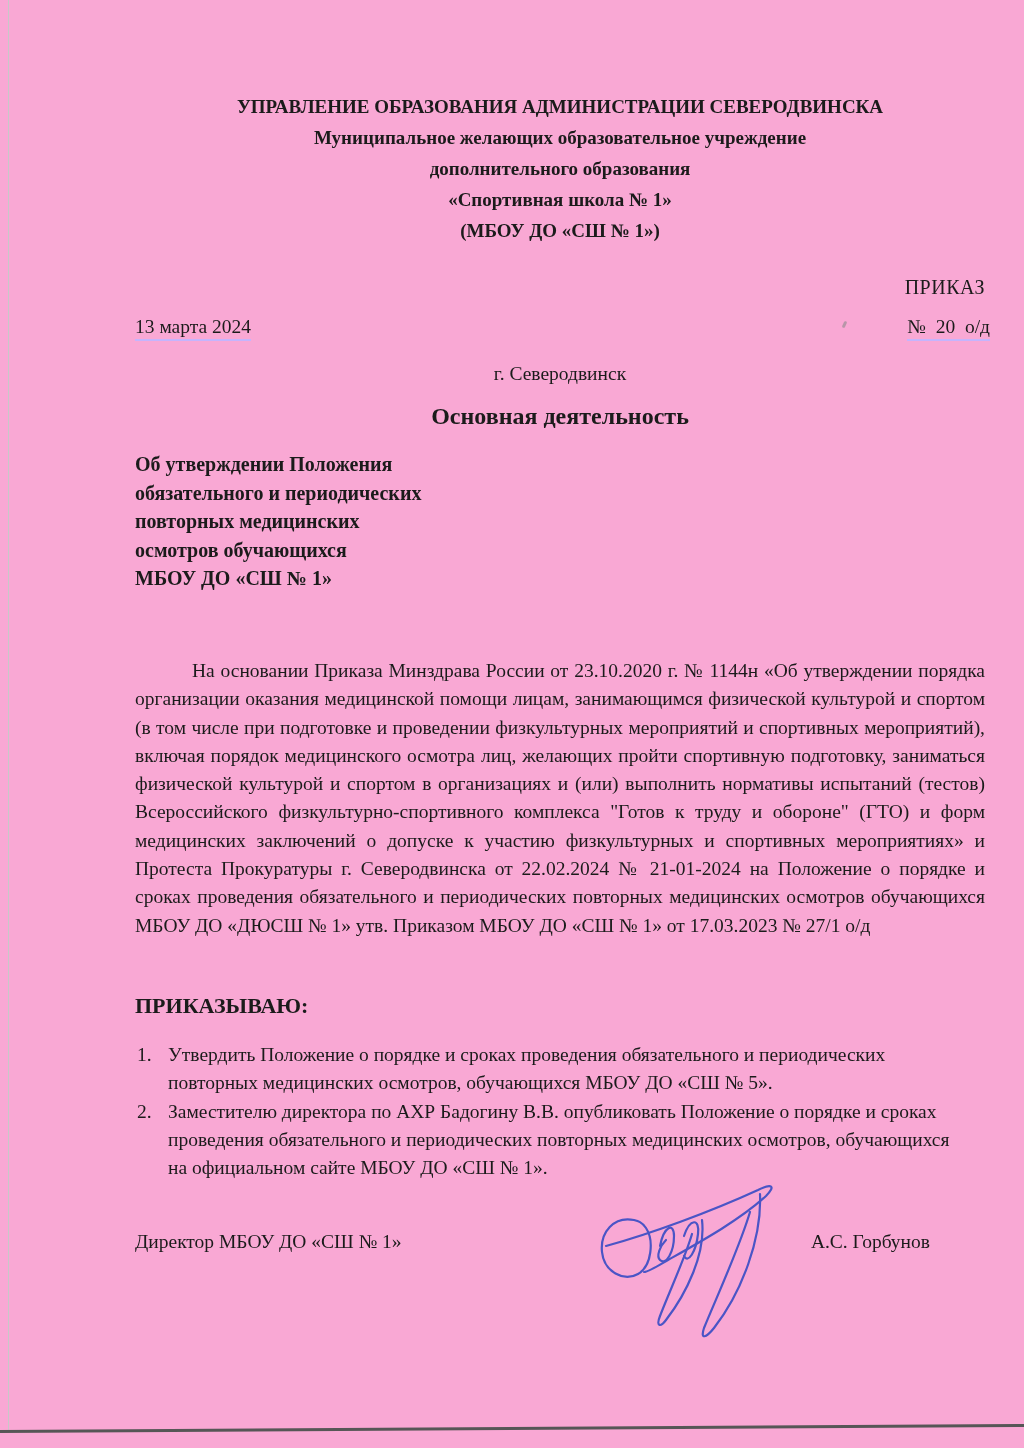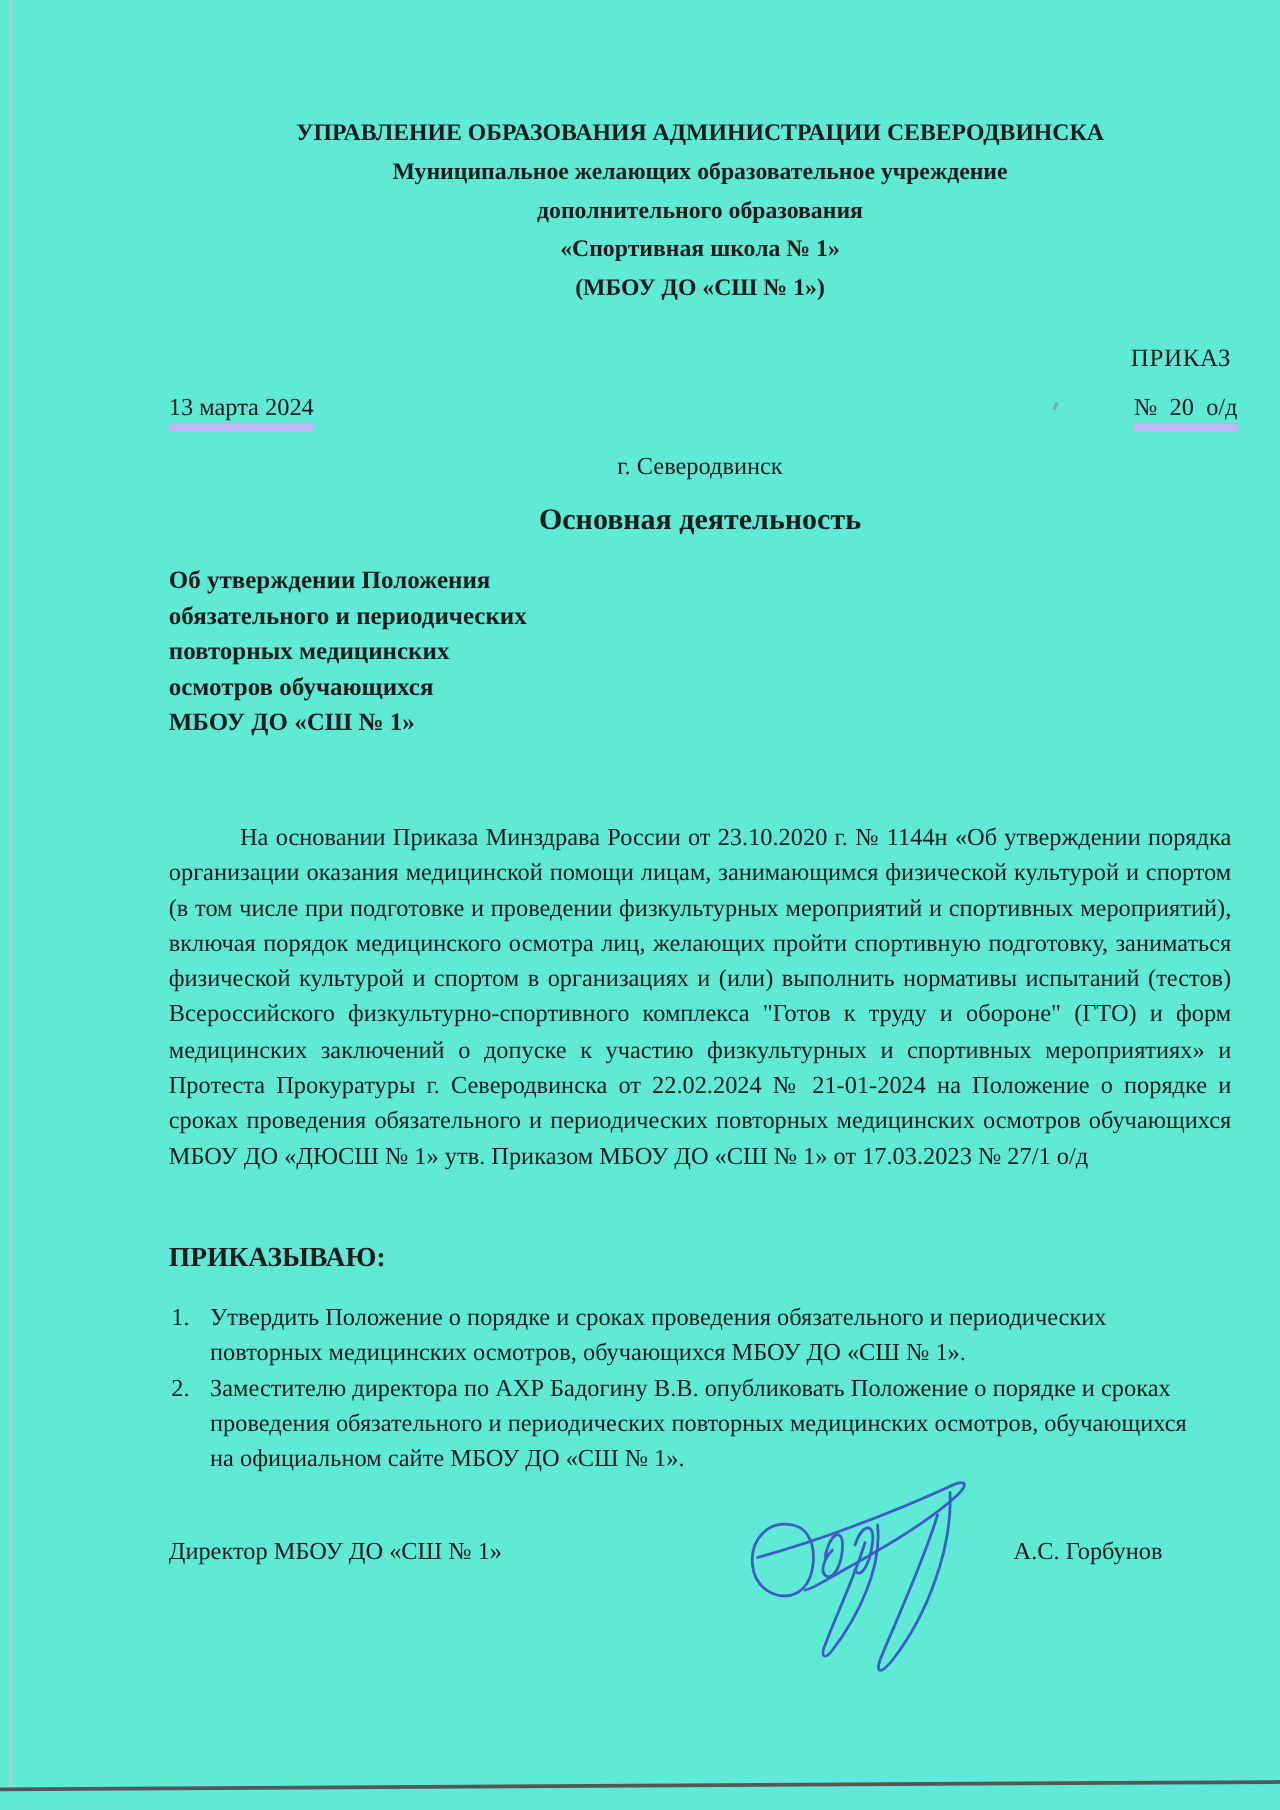--- a/index.html
+++ b/index.html
@@ -4,21 +4,21 @@
 <style>
   html, body {
     margin: 0;
     padding: 0;
     background: #ffffff;
   }
   .page {
     position: relative;
     width: 1024px;
     height: 1448px;
-    background: #5eead4;
+    background: #f9a8d4;
     overflow: hidden;
     font-family: "Liberation Serif", "DejaVu Serif", serif;
     color: #1b1b1b;
   }
   
   .edge-left {
     position: absolute;
     left: 8px; top: 0;
     width: 1px; height: 1432px;
     background: #c8c8c8;
@@ -59,21 +59,21 @@
   }
   .date-row {
     position: absolute;
     left: 135px; right: 34px; top: 316px;
     display: flex;
     justify-content: space-between;
     align-items: baseline;
     font-size: 19.5px;
   }
   .underlined {
-    border-bottom: 6px solid #c4b5fd;
+    border-bottom: 2px solid #c4b5fd;
     padding-bottom: 1px;
     white-space: pre;
   }
   .city {
     position: absolute;
     left: 135px; right: 39px; top: 363px;
     text-align: center;
     font-size: 19.5px;
   }
   .activity {
@@ -171,21 +171,21 @@
     <div>МБОУ ДО «СШ № 1»</div>
   </div>
 
   <div class="body-paragraph">На основании Приказа Минздрава России от 23.10.2020 г. № 1144н «Об утверждении порядка организации оказания медицинской помощи лицам, занимающимся физической культурой и спортом (в том числе при подготовке и проведении физкультурных мероприятий и спортивных мероприятий), включая порядок медицинского осмотра лиц, желающих пройти спортивную подготовку, заниматься физической культурой и спортом в организациях и (или) выполнить нормативы испытаний (тестов) Всероссийского физкультурно-спортивного комплекса "Готов к труду и обороне" (ГТО) и форм медицинских заключений о допуске к участию физкультурных и спортивных мероприятиях» и Протеста Прокуратуры г. Северодвинска от 22.02.2024 № 21-01-2024 на Положение о порядке и сроках проведения обязательного и периодических повторных медицинских осмотров обучающихся МБОУ ДО «ДЮСШ № 1» утв. Приказом МБОУ ДО «СШ № 1» от 17.03.2023 № 27/1 о/д</div>
 
   <div class="decree-word">ПРИКАЗЫВАЮ:</div>
 
   <div class="orders">
     <div class="order-item">
       <span class="num">1.</span>
-      <span class="itext">Утвердить Положение о порядке и сроках проведения обязательного и периодических повторных медицинских осмотров, обучающихся МБОУ ДО «СШ № 1».</span>
+      <span class="itext">Утвердить Положение о порядке и сроках проведения обязательного и периодических повторных медицинских осмотров, обучающихся МБОУ ДО «СШ № 5».</span>
     </div>
     <div class="order-item">
       <span class="num">2.</span>
       <span class="itext">Заместителю директора по АХР Бадогину В.В. опубликовать Положение о порядке и сроках проведения обязательного и периодических повторных медицинских осмотров, обучающихся на официальном сайте МБОУ ДО «СШ № 1».</span>
     </div>
   </div>
 
   <div class="sign-row">
     <span>Директор МБОУ ДО «СШ № 1»</span>
     <span>А.С. Горбунов</span>

